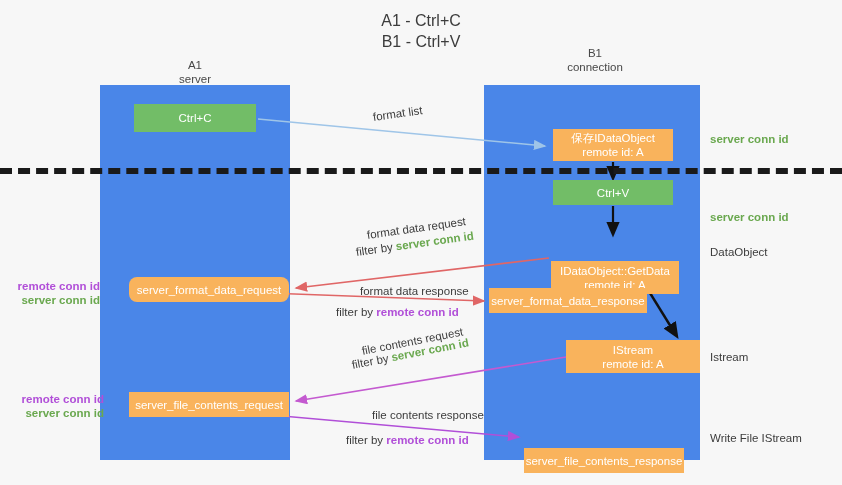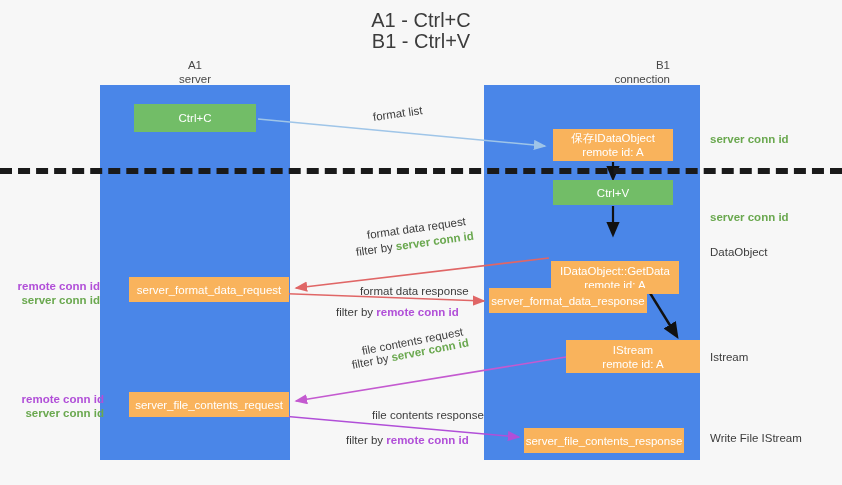--- a/index.html
+++ b/index.html
@@ -18,36 +18,36 @@
     width: 842px;
     height: 485px;
   }
   .abs { position: absolute; }
 
   
   #title {
     left: 0; top: 10px;
     width: 842px;
     text-align: center;
-    font-size: 20px;
+    font-size: 16px;
     color: #3c3c3c;
     line-height: 21px;
     white-space: pre-line;
   }
 
   
   .col-head {
     text-align: center;
     font-size: 11.5px;
     color: #484848;
     line-height: 14px;
     white-space: pre-line;
   }
   #head-a1 { left: 120px; top: 58px; width: 150px; }
-  #head-b1 { left: 520px; top: 58px; width: 150px; text-align: right; }
+  #head-b1 { left: 520px; top: 46px; width: 150px; }
 
   
   .lane {
     background: #4a86e8;
   }
   #lane-a1 { left: 100px; top: 85px; width: 190px; height: 375px; }
   #lane-b1 { left: 484px; top: 85px; width: 216px; height: 375px; }
 
   
   #divider {
@@ -71,24 +71,24 @@
     padding: 0 6px;
   }
   .node.green  { background: #6aa84f; background: #72bd67; }
   .node.orange { background: #f9b35c; }
 
   #n-ctrlc  { left: 134px; top: 104px; width: 122px; height: 28px; }
   #n-save   { left: 553px; top: 129px; width: 120px; height: 32px; }
   #n-ctrlv  { left: 553px; top: 180px; width: 120px; height: 25px; }
   #n-getdata{ left: 551px; top: 242px; width: 128px; height: 33px; margin-top: 19px; }
   #n-istream{ left: 566px; top: 340px; width: 134px; height: 33px; }
-  #n-sfdreq  { left: 129px; top: 277px; width: 160px; height: 25px; }
+  #n-sfdreq  { left: 129px; top: 277px; width: 160px; height: 25px; border-radius: 8px; }
   #n-sfdres  { left: 489px; top: 288px; width: 158px; height: 25px; }
   #n-sfcreq  { left: 129px; top: 392px; width: 160px; height: 25px; }
-  #n-sfcres  { left: 524px; top: 428px; width: 160px; height: 25px; }
+  #n-sfcres  { left: 524px; top: 448px; width: 160px; height: 25px; }
 
   
   .side {
     font-size: 11.5px;
     line-height: 14px;
   }
   .green-txt  { color: #6aa84f; font-weight: bold; }
   .purple-txt { color: #b14fd8; font-weight: bold; }
   .dark-txt   { color: #3c3c3c; }
 

